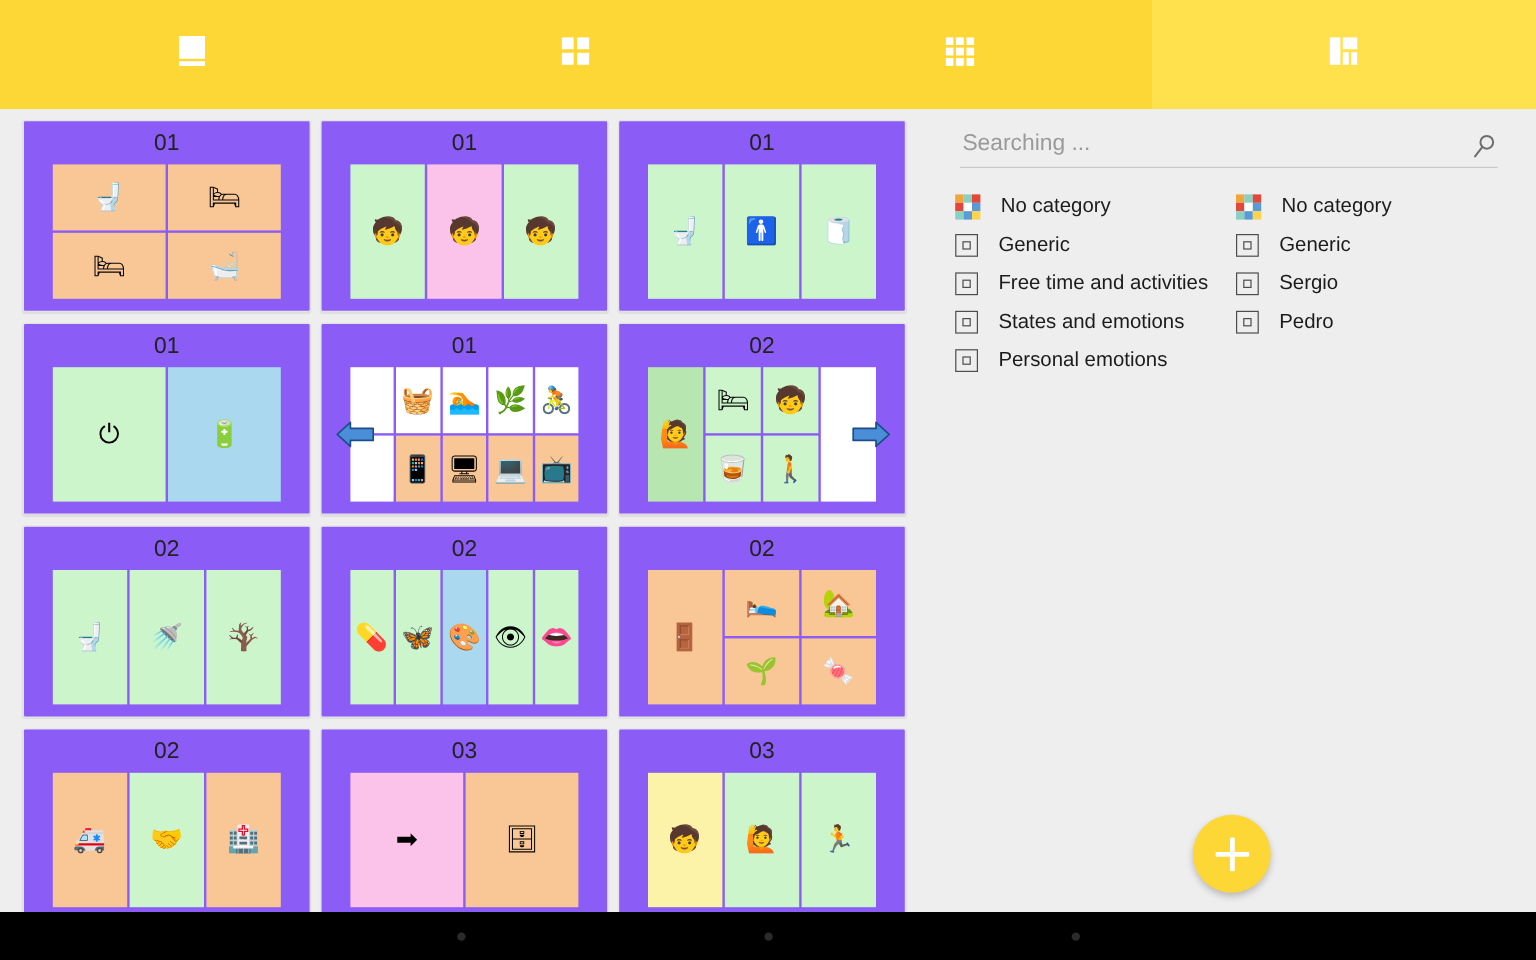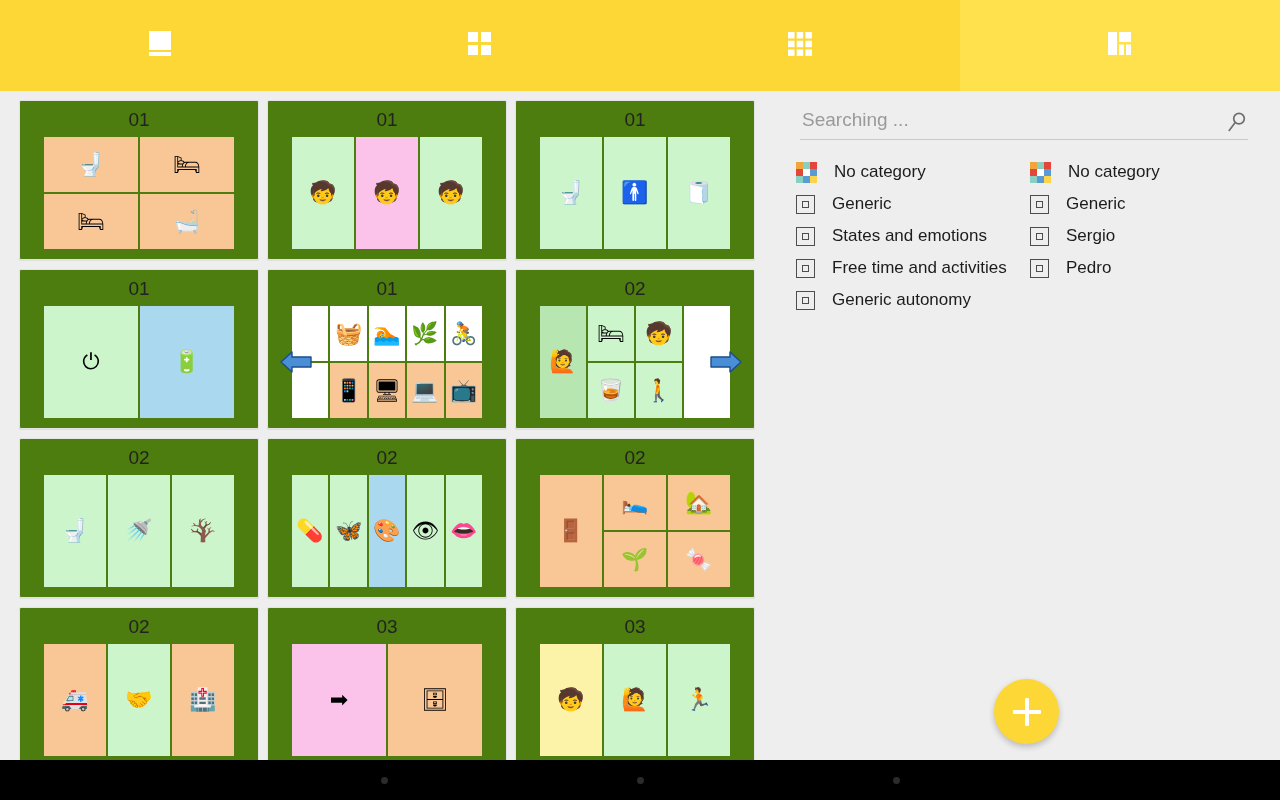--- a/index.html
+++ b/index.html
@@ -34,21 +34,21 @@
   
   .boards {
     position: absolute; left: 0; top: 91px; width: 768px; height: 669px;
     overflow: hidden; background: #eeeeee; padding: 9px 0 0 0;
   }
   .boards-grid {
     display: grid; grid-template-columns: repeat(3, 240px);
     column-gap: 8px; row-gap: 9px; padding-left: 19px;
   }
   .board-card {
-    background: #4d7c0f; border: 1px solid #e3e3e3; border-radius: 2px;
+    background: #8b5cf6; border: 1px solid #e3e3e3; border-radius: 2px;
     height: 160px; padding: 6px 10px 10px 10px;
     display: flex; flex-direction: column; align-items: center;
     box-shadow: 0 1px 1px rgba(0,0,0,.07);
     cursor: pointer;
   }
   .board-title { font-size: 19px; color: #222; line-height: 26px; margin-bottom: 4px; }
   .board-canvas {
     position: relative; width: 190px; height: 116px;
     display: grid; gap: 2px;
   }
@@ -423,33 +423,33 @@
           <div class="cat-item">
             <span class="chk">
               <i></i>
             </span>
             <span class="cat-label">Generic</span>
           </div>
           <div class="cat-item">
             <span class="chk">
               <i></i>
             </span>
+            <span class="cat-label">Free time and activities</span>
+          </div>
+          <div class="cat-item">
+            <span class="chk">
+              <i></i>
+            </span>
             <span class="cat-label">States and emotions</span>
           </div>
           <div class="cat-item">
             <span class="chk">
               <i></i>
             </span>
-            <span class="cat-label">Free time and activities</span>
-          </div>
-          <div class="cat-item">
-            <span class="chk">
-              <i></i>
-            </span>
-            <span class="cat-label">Generic autonomy</span>
+            <span class="cat-label">Personal emotions</span>
           </div>
         </div>
       <div class="cat-col" id="cat-col-right">
           <div class="cat-item">
             <span class="mosaic">
               <span style="background: rgb(240, 166, 60);"></span>
               <span style="background: rgb(138, 208, 192);"></span>
               <span style="background: rgb(226, 71, 58);"></span>
               <span style="background: rgb(226, 71, 58);"></span>
               <span style="background: rgb(255, 255, 255);"></span>

